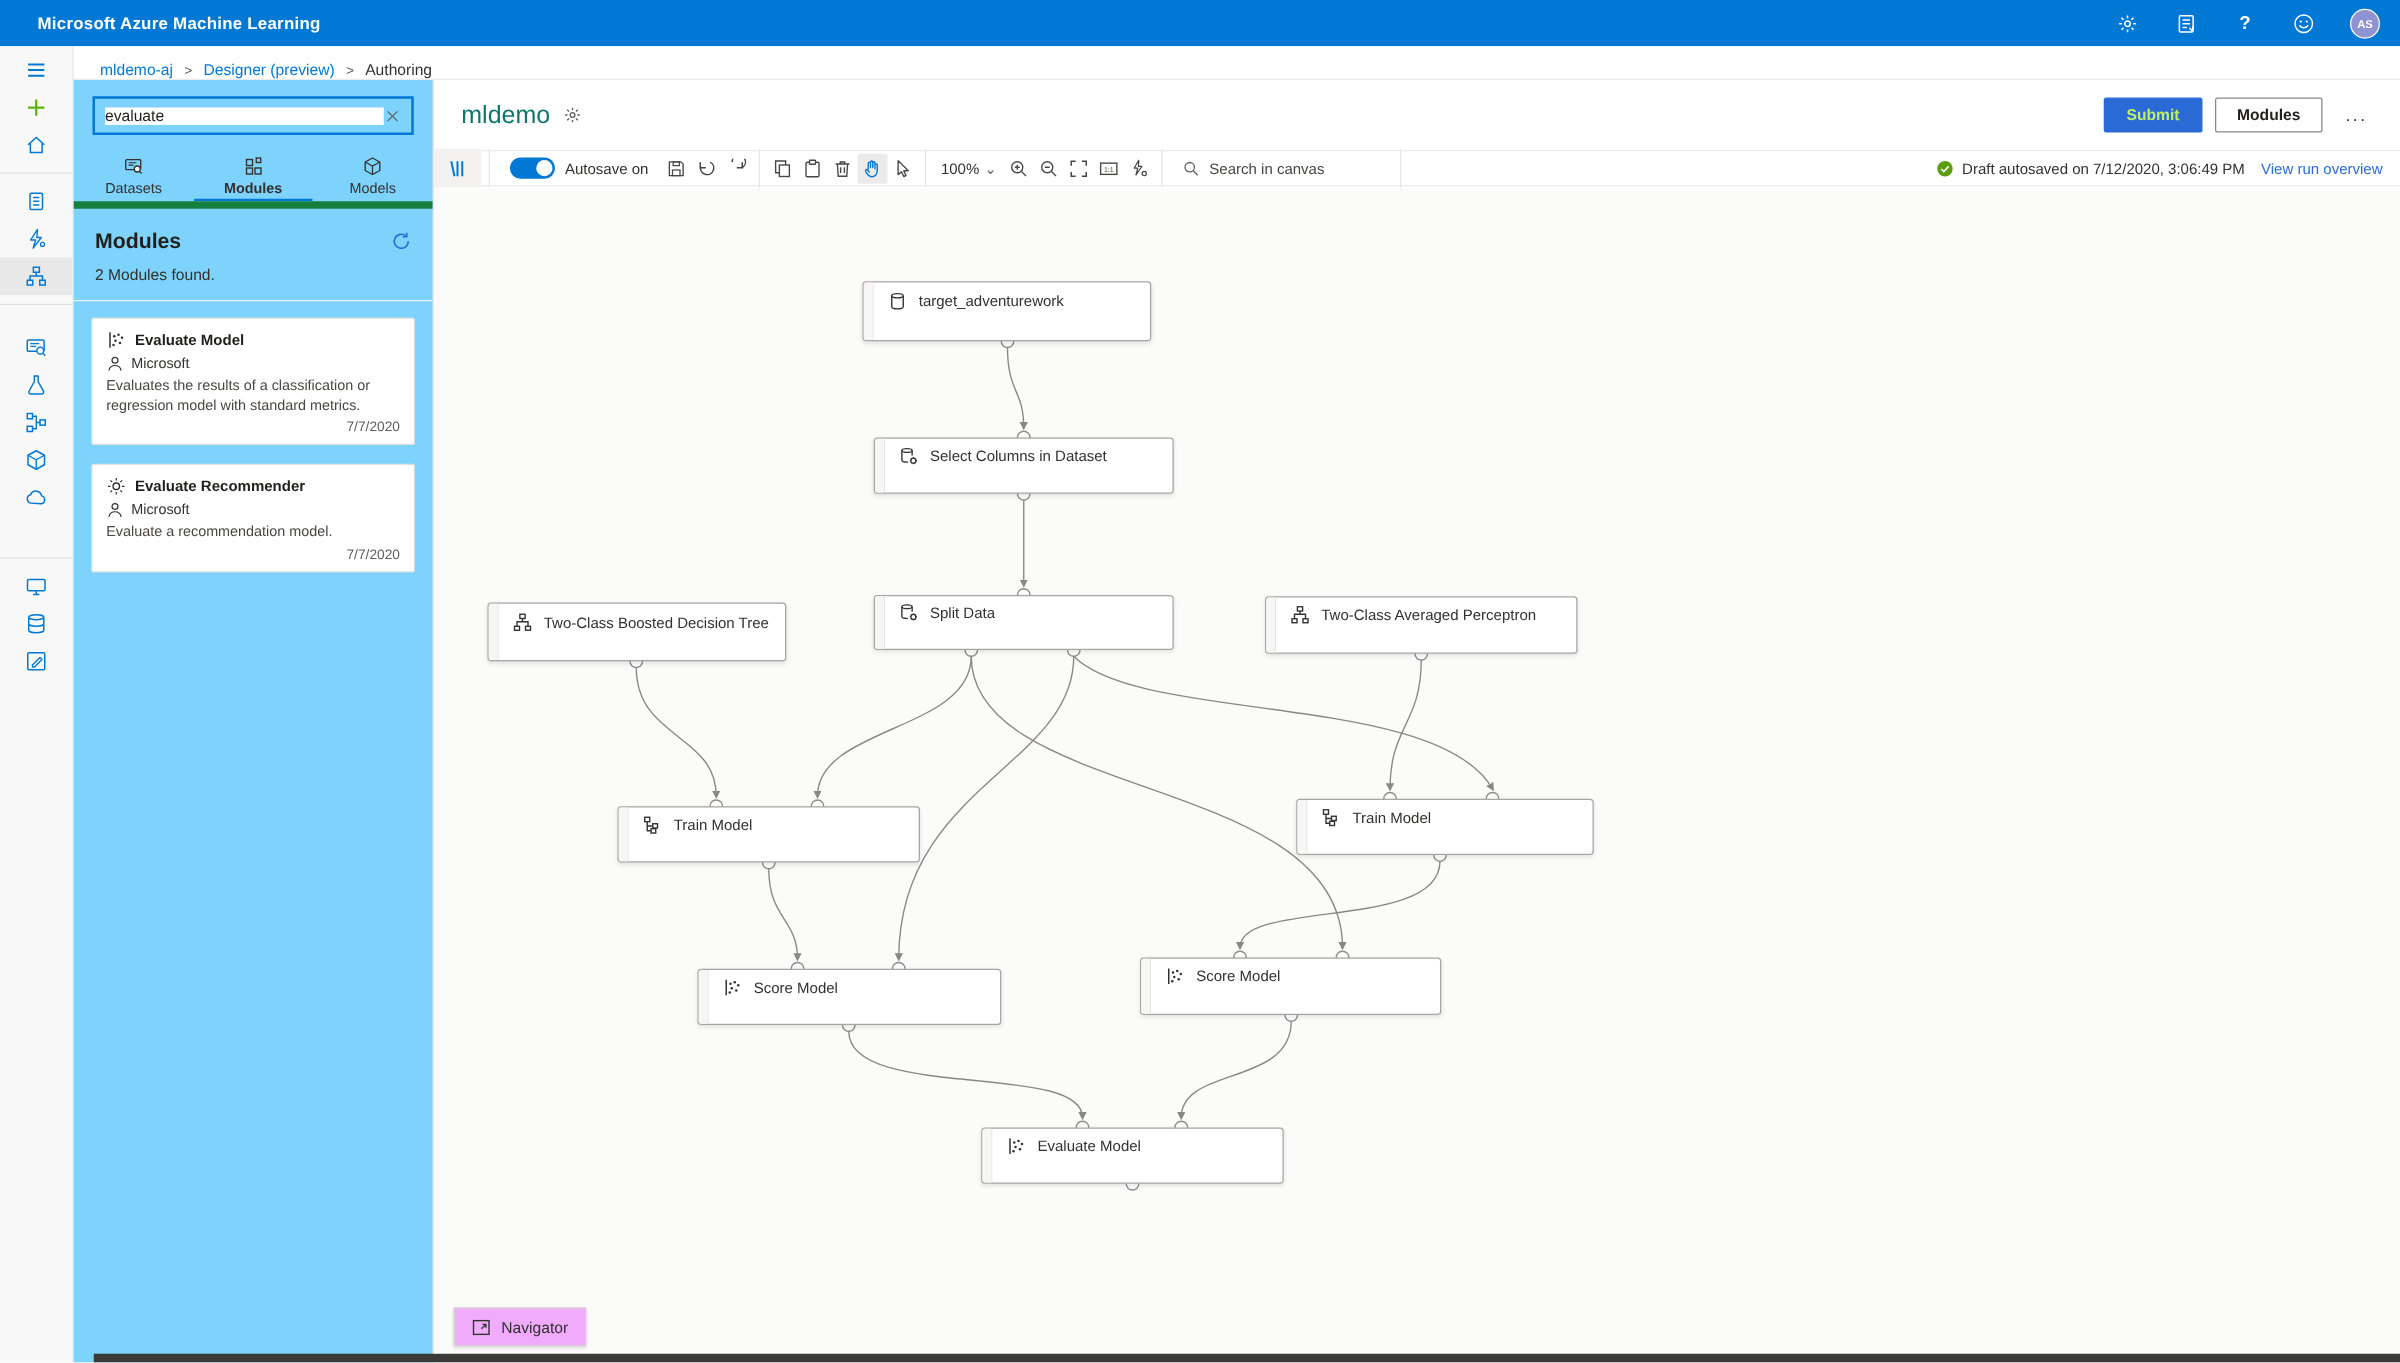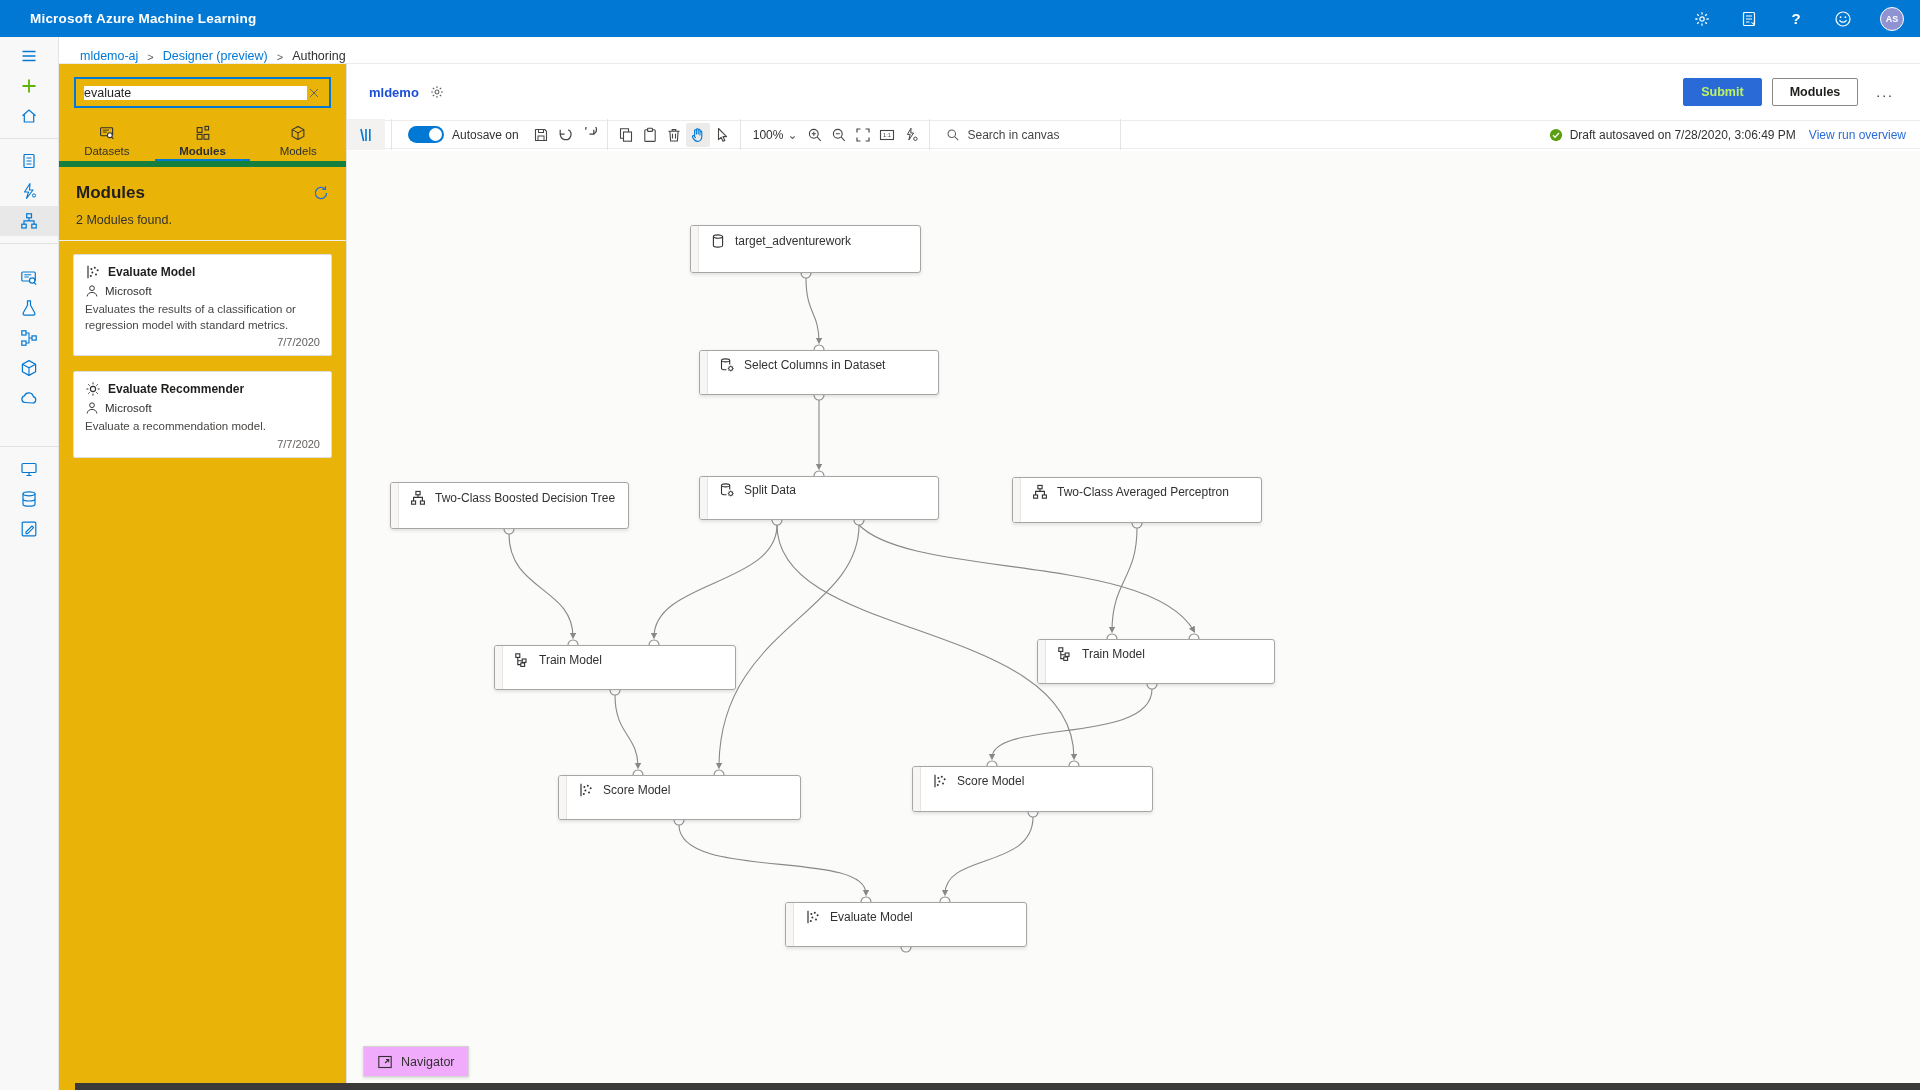--- a/index.html
+++ b/index.html
@@ -30,21 +30,21 @@
   .rail-gap-lg { height:26px; }
 
   
   .breadcrumb { position:absolute; top:37px; left:59px; right:0; height:27px; background:#fff; border-bottom:1px solid #ebebeb;
                 display:flex; align-items:flex-end; padding-left:21px; gap:9px; font-size:12.5px; }
   .bc-link { color:#0078d4; cursor:pointer; }
   .bc-sep { color:#605e5c; font-size:11px; }
   .bc-current { color:#323130; }
 
   
-  .panel { position:absolute; top:64px; left:59px; width:288px; bottom:0; background:#eab308; border-right:1px solid #e1e1e1; }
+  .panel { position:absolute; top:64px; left:59px; width:288px; bottom:0; background:#7dd3fc; border-right:1px solid #e1e1e1; }
   .search-box { margin:13px 15px 0; height:31px; border:2px solid #0078d4; display:flex; align-items:center; padding:0 8px; }
   .search-box input { border:none; outline:none; flex:1; font-size:12.5px; font-family:inherit; color:#201f1e; }
   .search-clear { color:#605e5c; cursor:pointer; display:flex; }
   .tabs { display:flex; margin-top:12px; border-bottom:6px solid #15803d; height:47px; }
   .tab { flex:1; display:flex; flex-direction:column; align-items:center; justify-content:center; gap:4px;
          font-size:11.5px; color:#323130; cursor:pointer; }
   .tab .ic16 { color:#323130; }
   .tab.active { box-shadow:inset 0 -2px 0 #0078d4; font-weight:bold; }
   .panel-head { display:flex; align-items:center; justify-content:space-between; padding:16px 17px 8px; }
   .panel-head h2 { font-size:17px; color:#201f1e; }
@@ -54,21 +54,21 @@
   .card { border:1px solid #e1dfdd; border-radius:2px; background:#fff; padding:9px 11px 7px; cursor:pointer; }
   .card-title { display:flex; align-items:center; gap:7px; font-weight:bold; font-size:12px; color:#201f1e; }
   .card-title .ic16 { color:#323130; }
   .card-author { display:flex; align-items:center; gap:6px; color:#323130; font-size:11.5px; margin-top:4px; }
   .card-desc { color:#484644; font-size:11.5px; line-height:1.35; margin-top:4px; }
   .card-date { text-align:right; color:#605e5c; font-size:11px; margin-top:3px; }
 
   
   .main { position:absolute; top:64px; left:347px; right:0; bottom:0; background:#fff; }
   .main-head { height:56px; display:flex; align-items:center; padding:0 26px 0 22px; }
-  .doc-title { font-size:13px; font-weight:bold; color:#1d4ed8; }
+  .doc-title { font-size:20px; font-weight:normal; color:#0f766e; }
   .doc-gear { color:#605e5c; margin-left:11px; cursor:pointer; }
   .head-actions { margin-left:auto; display:flex; align-items:center; gap:10px; }
   .btn { height:28px; padding:0 17px; font-size:12.5px; font-family:inherit; border-radius:2px; cursor:pointer; }
   .btn-primary { background:#2a6ad6; border:1px solid #2a6ad6; color:#bef264; font-weight:bold; }
   .btn-default { background:#fff; border:1px solid #8a8886; color:#201f1e; font-weight:bold; }
   .more-dots { color:#323130; font-size:14px; letter-spacing:2px; margin-left:8px; cursor:pointer; }
 
   .toolbar { height:29px; border-top:1px solid #ececec; border-bottom:1px solid #ececec; display:flex; align-items:center;
              padding:0 14px 0 0; font-size:12px; color:#323130; }
   .tool { width:24px; height:24px; display:flex; align-items:center; justify-content:center; color:#484644; cursor:pointer; border-radius:2px; }
@@ -592,21 +592,21 @@
         </svg>
       <input placeholder="Search in canvas" style="">
     </div>
     <div class="tsep"></div>
     <div class="tb-status">
       <span class="status-check">
           <svg class="ic ic14">
             <use href="#i-check"></use>
           </svg>
         </span>
-      <span class="status-text">Draft autosaved on 7/28/2020, 3:06:49 PM</span>
+      <span class="status-text">Draft autosaved on 7/12/2020, 3:06:49 PM</span>
       <span class="run-link">View run overview</span>
     </div>
   </div>
 
   <div class="canvas">
     <svg class="wires" width="1573" height="940">
       <defs>
         <marker id="arw" markerWidth="8" markerHeight="8" refX="4" refY="3" orient="auto">
           <path d="M0,0 L6,3 L0,6 z" fill="#8a8886"></path>
         </marker>

